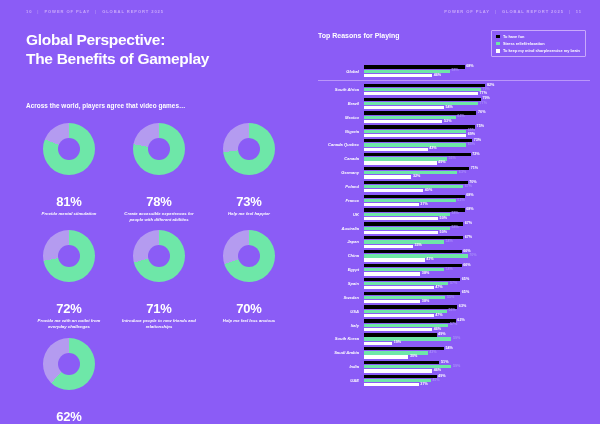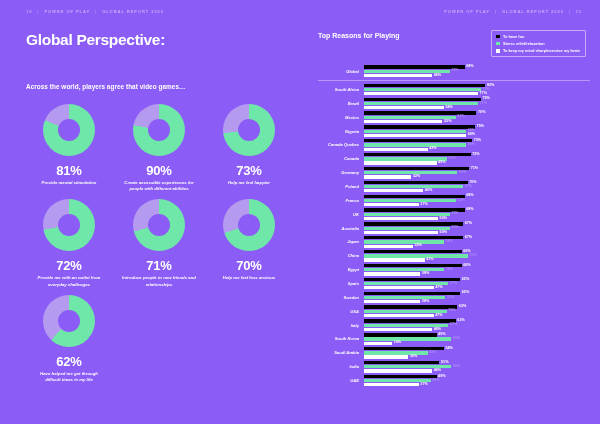--- a/index.html
+++ b/index.html
@@ -42,21 +42,21 @@
   .donut {
     width: 52px; height: 52px; border-radius: 50%;
     position: relative;
   }
   .donut::after {
     content: ""; position: absolute; left: 50%; top: 50%;
     width: 22px; height: 22px; margin: -11px 0 0 -11px;
     border-radius: 50%; background: #8B5CF6;
   }
   .donut-pct {
-    margin-top: 8px; color: #FFFFFF; font-size: 13px; font-weight: 700;
+    margin-top: 20px; color: #FFFFFF; font-size: 13px; font-weight: 700;
     letter-spacing: -0.2px; line-height: 1;
   }
   .donut-label {
     margin-top: 3px; color: #FFFFFF; font-size: 4.3px; font-weight: 600;
     font-style: italic; text-align: center; line-height: 1.45; max-width: 74px;
   }
 
   
   .chart-head {
     margin-top: 16px; display: flex; align-items: flex-start;
@@ -108,33 +108,34 @@
     <div class="runhead">
       <span>10</span>
       <span class="sep">|</span>
       <span>POWER OF PLAY</span>
       <span class="sep">|</span>
       <span>GLOBAL REPORT 2025</span>
     </div>
 
     <h1 class="title">
       <span>Global Perspective:</span><br>
+      <span>The Benefits of Gameplay</span>
     </h1>
 
     <div class="subhead">Across the world, players agree that video games…</div>
 
     <div class="donut-grid" id="donut-grid">
         <div class="donut-cell">
           <div class="donut" style="background: conic-gradient(rgb(110, 231, 168) 0deg, rgb(110, 231, 168) 291.6deg, rgb(180, 155, 240) 291.6deg, rgb(180, 155, 240) 360deg);"></div>
           <div class="donut-pct">81%</div>
           <div class="donut-label">Provide mental stimulation</div>
         </div>
         <div class="donut-cell">
           <div class="donut" style="background: conic-gradient(rgb(110, 231, 168) 0deg, rgb(110, 231, 168) 280.8deg, rgb(180, 155, 240) 280.8deg, rgb(180, 155, 240) 360deg);"></div>
-          <div class="donut-pct">90%</div>
+          <div class="donut-pct">78%</div>
           <div class="donut-label">Create accessible experiences for people with different abilities</div>
         </div>
         <div class="donut-cell">
           <div class="donut" style="background: conic-gradient(rgb(110, 231, 168) 0deg, rgb(110, 231, 168) 262.8deg, rgb(180, 155, 240) 262.8deg, rgb(180, 155, 240) 360deg);"></div>
           <div class="donut-pct">73%</div>
           <div class="donut-label">Help me feel happier</div>
         </div>
         <div class="donut-cell">
           <div class="donut" style="background: conic-gradient(rgb(110, 231, 168) 0deg, rgb(110, 231, 168) 259.2deg, rgb(180, 155, 240) 259.2deg, rgb(180, 155, 240) 360deg);"></div>
           <div class="donut-pct">72%</div>

